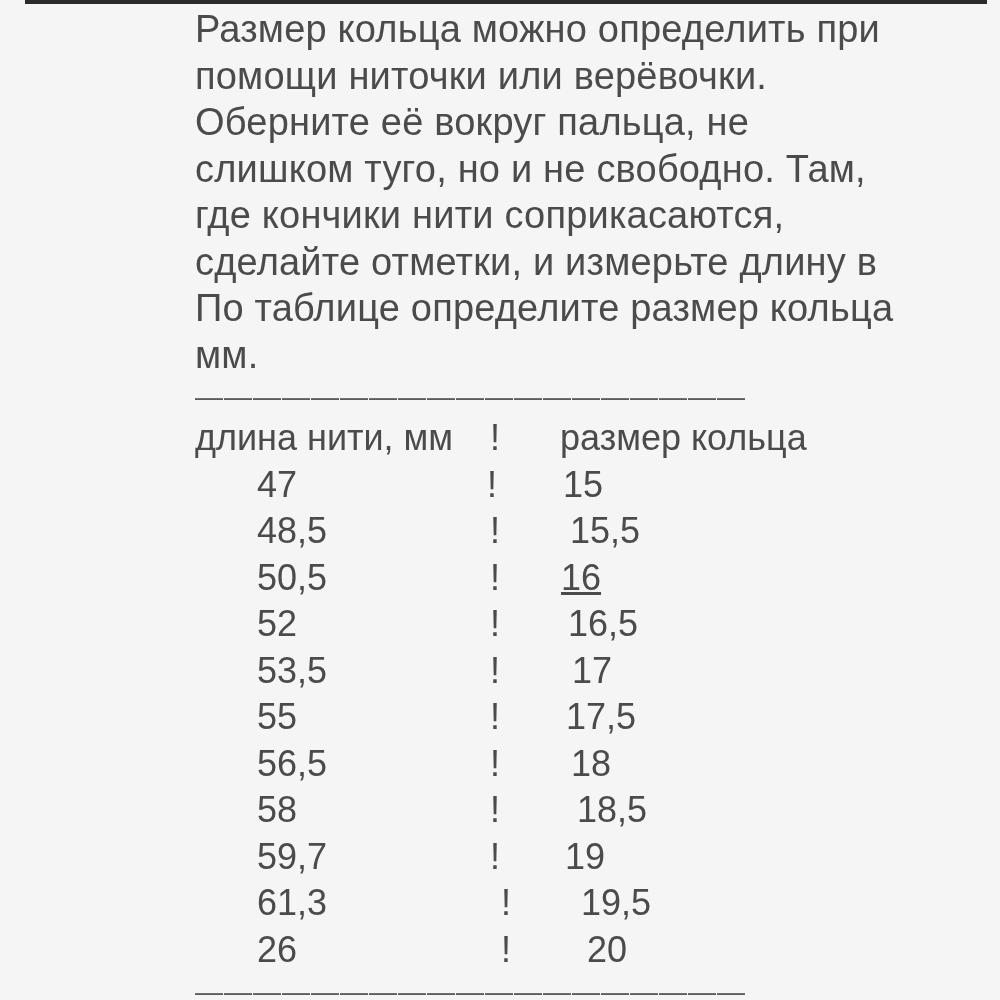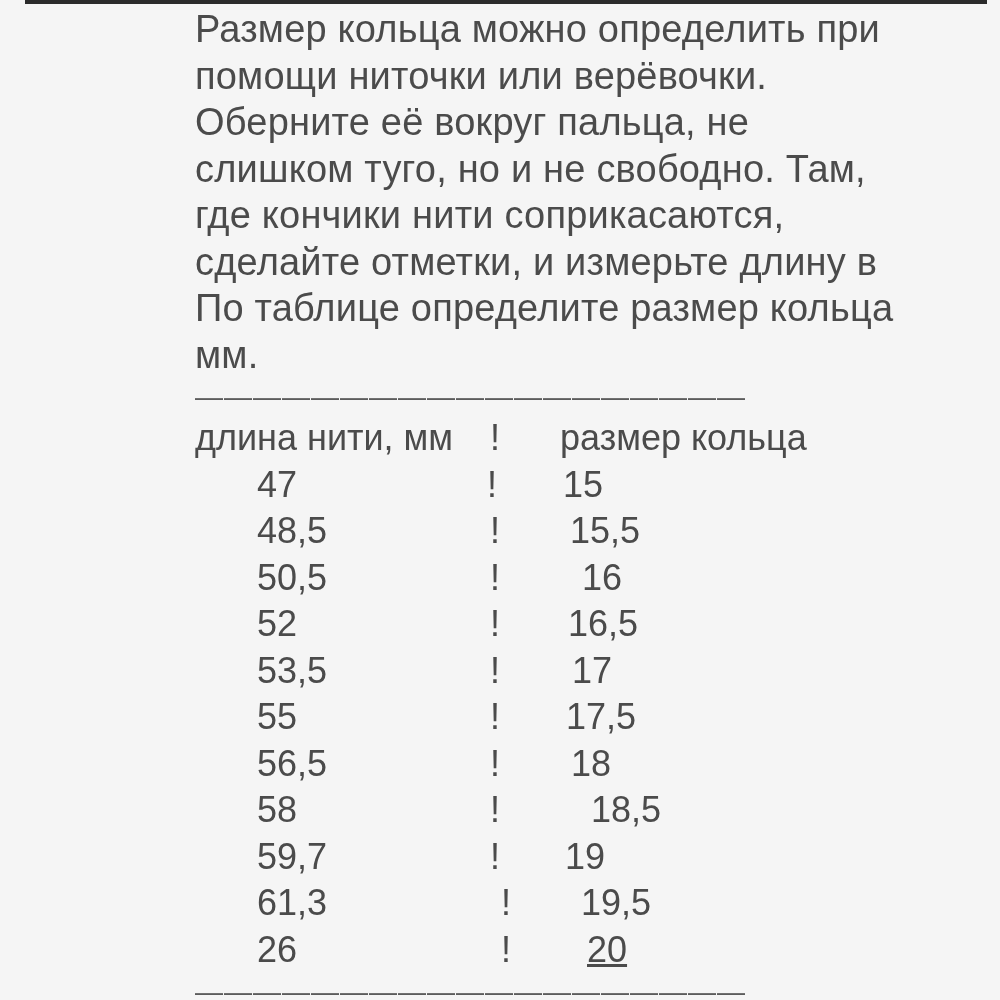--- a/index.html
+++ b/index.html
@@ -55,29 +55,29 @@
     white-space: nowrap;
   }
   .trow .c1 { position: absolute; left: 0; }
   .trow .sep { position: absolute; left: 295px; }
   .trow .c2 { position: absolute; left: 365px; }
   .trow.data .c1 { left: 22px; margin-left: 40px; }
   .trow.data .c2 { left: 372px; }
   
   .trow.data:nth-child(1) .sep { left: 292px; } .trow.data:nth-child(1) .c2 { left: 368px; }
   .trow.data:nth-child(2) .c2  { left: 375px; }
-  .trow.data:nth-child(3) .c2  { left: 387px; }
+  .trow.data:nth-child(3) .c2  { left: 366px; text-decoration: underline; }
   .trow.data:nth-child(4) .c2  { left: 373px; }
   .trow.data:nth-child(5) .c2  { left: 377px; }
   .trow.data:nth-child(6) .c2  { left: 371px; text-align: center; }
   .trow.data:nth-child(7) .c2  { left: 376px; }
-  .trow.data:nth-child(8) .c2  { left: 396px; }
+  .trow.data:nth-child(8) .c2  { left: 382px; }
   .trow.data:nth-child(9) .c2  { left: 370px; }
   .trow.data:nth-child(10) .sep { left: 306px; } .trow.data:nth-child(10) .c2 { left: 386px; }
-  .trow.data:nth-child(11) .sep { left: 306px; } .trow.data:nth-child(11) .c2 { left: 392px; text-decoration: underline; }
+  .trow.data:nth-child(11) .sep { left: 306px; } .trow.data:nth-child(11) .c2 { left: 392px; }
 </style>
 </head>
 <body>
 
 <div class="top-bar"></div>
 
 <div class="content">
 
   <div>
       <div class="intro-line">Размер кольца можно определить при</div>

